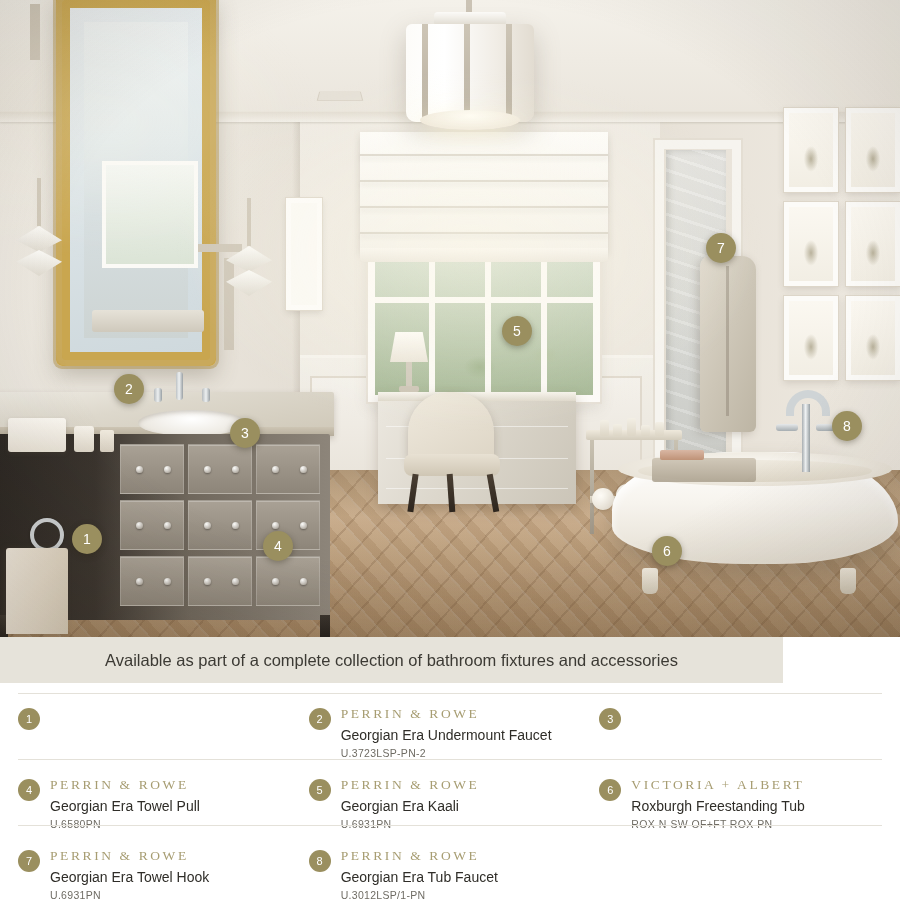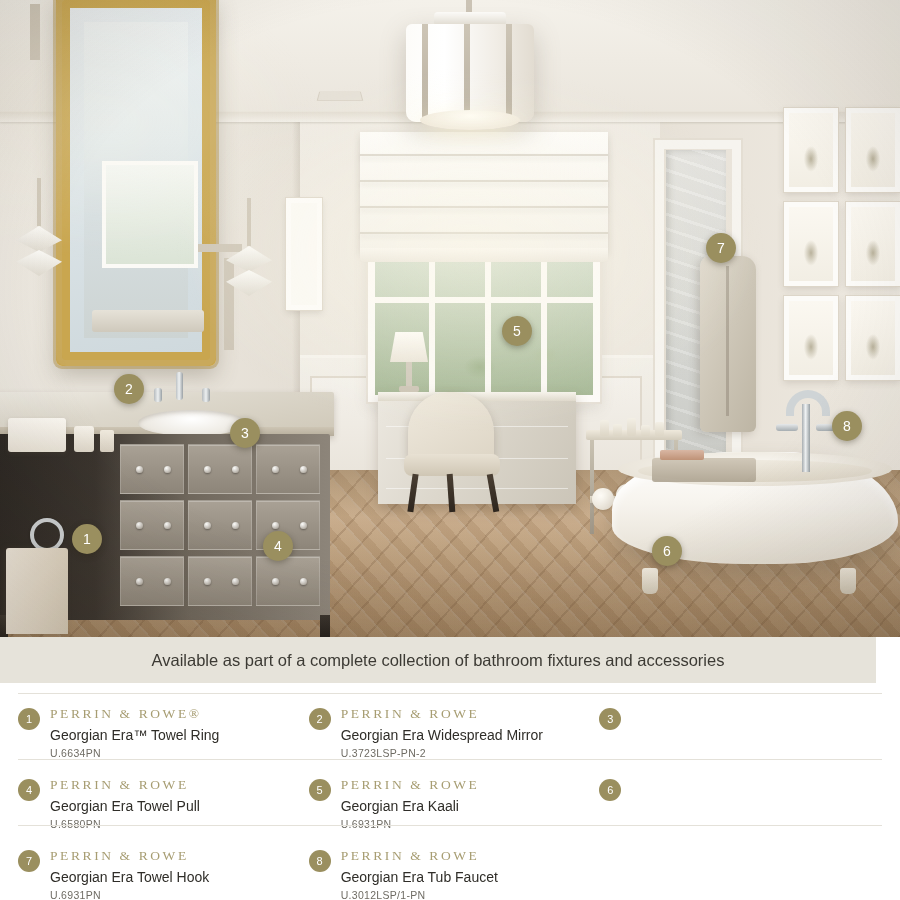--- a/index.html
+++ b/index.html
@@ -511,21 +511,21 @@
     color: #fff;
     font-size: 14px;
     display: flex; align-items: center; justify-content: center;
     box-shadow: 0 2px 6px rgba(40,34,18,.35);
     letter-spacing: 0;
   }
 
   
   .caption-band {
     position: relative;
-    width: 876px; height: 46px;
+    width: 783px; height: 46px;
     background: #e6e3da;
     display: flex; align-items: center; justify-content: center;
   }
   .caption-band span {
     font-size: 16.5px;
     color: #3c3a34;
   }
 
   
   .legend {
@@ -808,32 +808,27 @@
 
   <div class="legend">
     <div class="legend-rule rule1"></div>
     <div class="legend-rule rule2"></div>
     <div class="legend-rule rule3"></div>
 
     <div class="legend-grid">
 
       <div class="legend-item">
         <div class="legend-num">1</div>
-        <div class="legend-text">
-          <div class="brand">PERRIN &amp; ROWE®</div>
-          <div class="prod">Georgian Era™ Towel Ring</div>
-          <div class="sku">U.6634PN</div>
-        </div>
       </div>
 
       <div class="legend-item">
         <div class="legend-num">2</div>
         <div class="legend-text">
           <div class="brand">PERRIN &amp; ROWE</div>
-          <div class="prod">Georgian Era Widespread Mirror</div>
+          <div class="prod">Georgian Era Undermount Faucet</div>
           <div class="sku">U.3723LSP-PN-2</div>
         </div>
       </div>
 
       <div class="legend-item">
         <div class="legend-num">3</div>
       </div>
 
       <div class="legend-item">
         <div class="legend-num">4</div>
@@ -848,20 +843,25 @@
         <div class="legend-num">5</div>
         <div class="legend-text">
           <div class="brand">PERRIN &amp; ROWE</div>
           <div class="prod">Georgian Era Kaali</div>
           <div class="sku">U.6931PN</div>
         </div>
       </div>
 
       <div class="legend-item">
         <div class="legend-num">6</div>
+        <div class="legend-text">
+          <div class="brand">VICTORIA + ALBERT</div>
+          <div class="prod">Roxburgh Freestanding Tub</div>
+          <div class="sku">ROX-N-SW-OF+FT-ROX-PN</div>
+        </div>
       </div>
 
       <div class="legend-item">
         <div class="legend-num">7</div>
         <div class="legend-text">
           <div class="brand">PERRIN &amp; ROWE</div>
           <div class="prod">Georgian Era Towel Hook</div>
           <div class="sku">U.6931PN</div>
         </div>
       </div>

